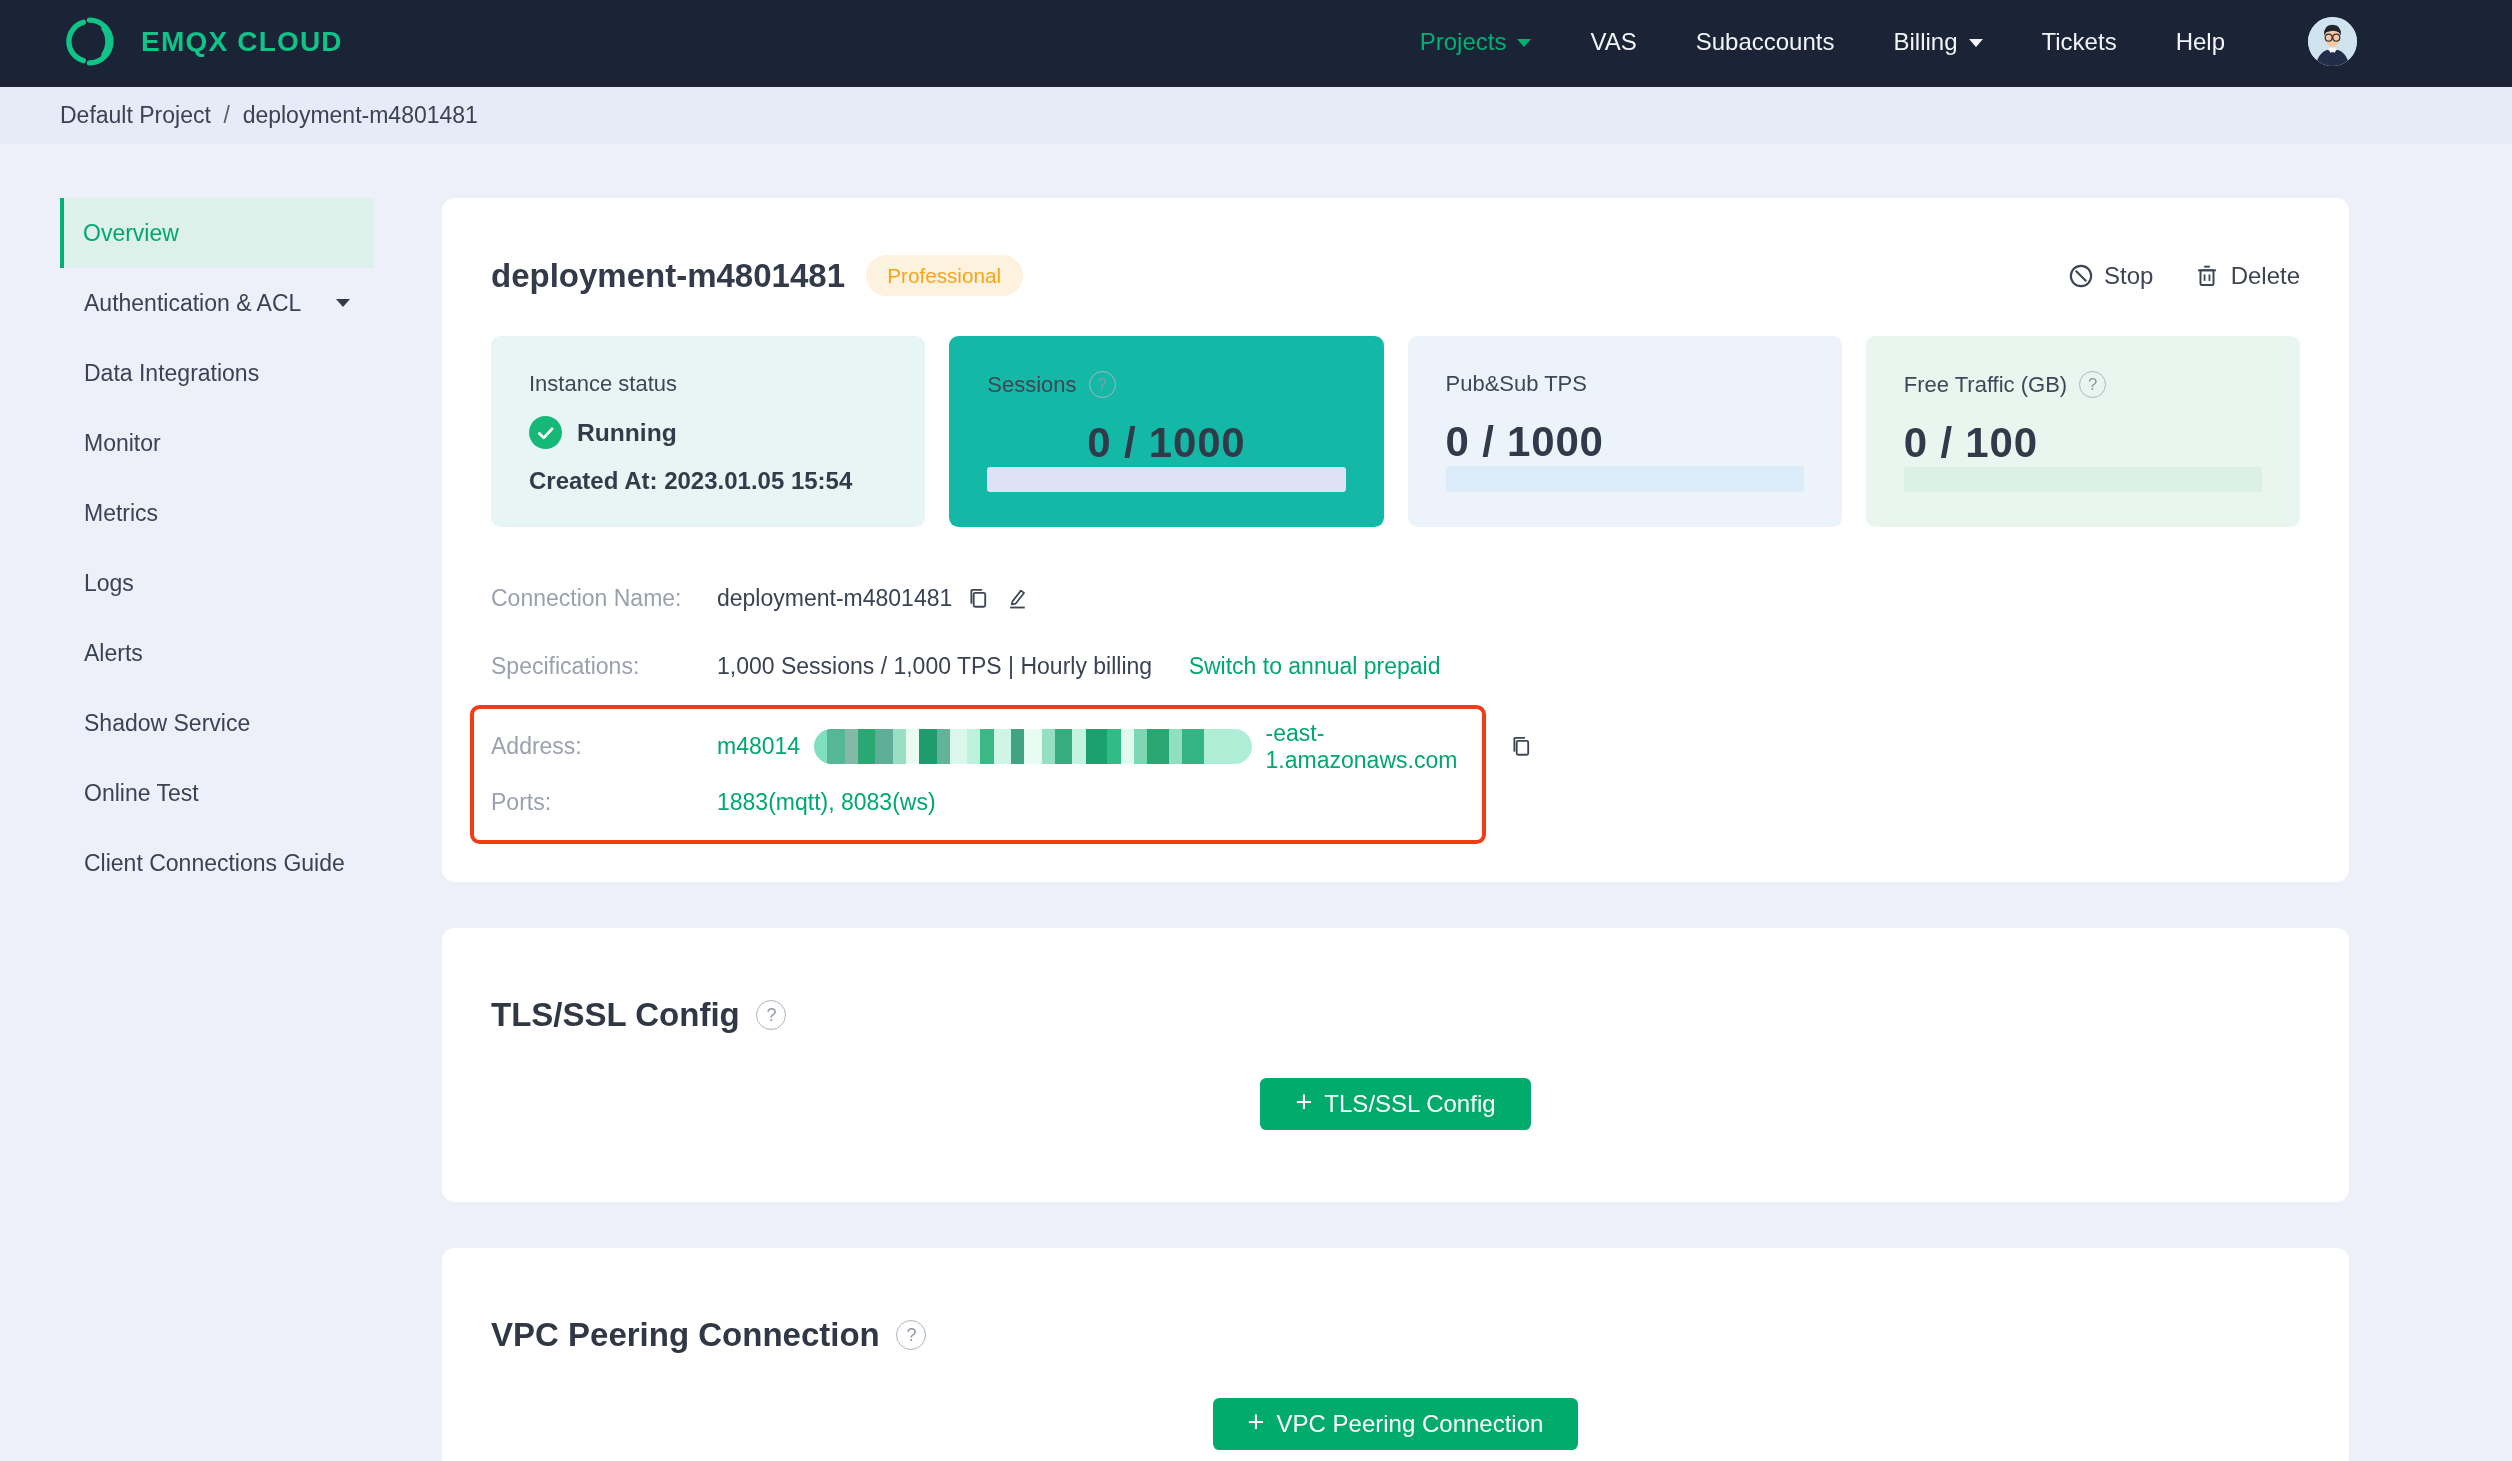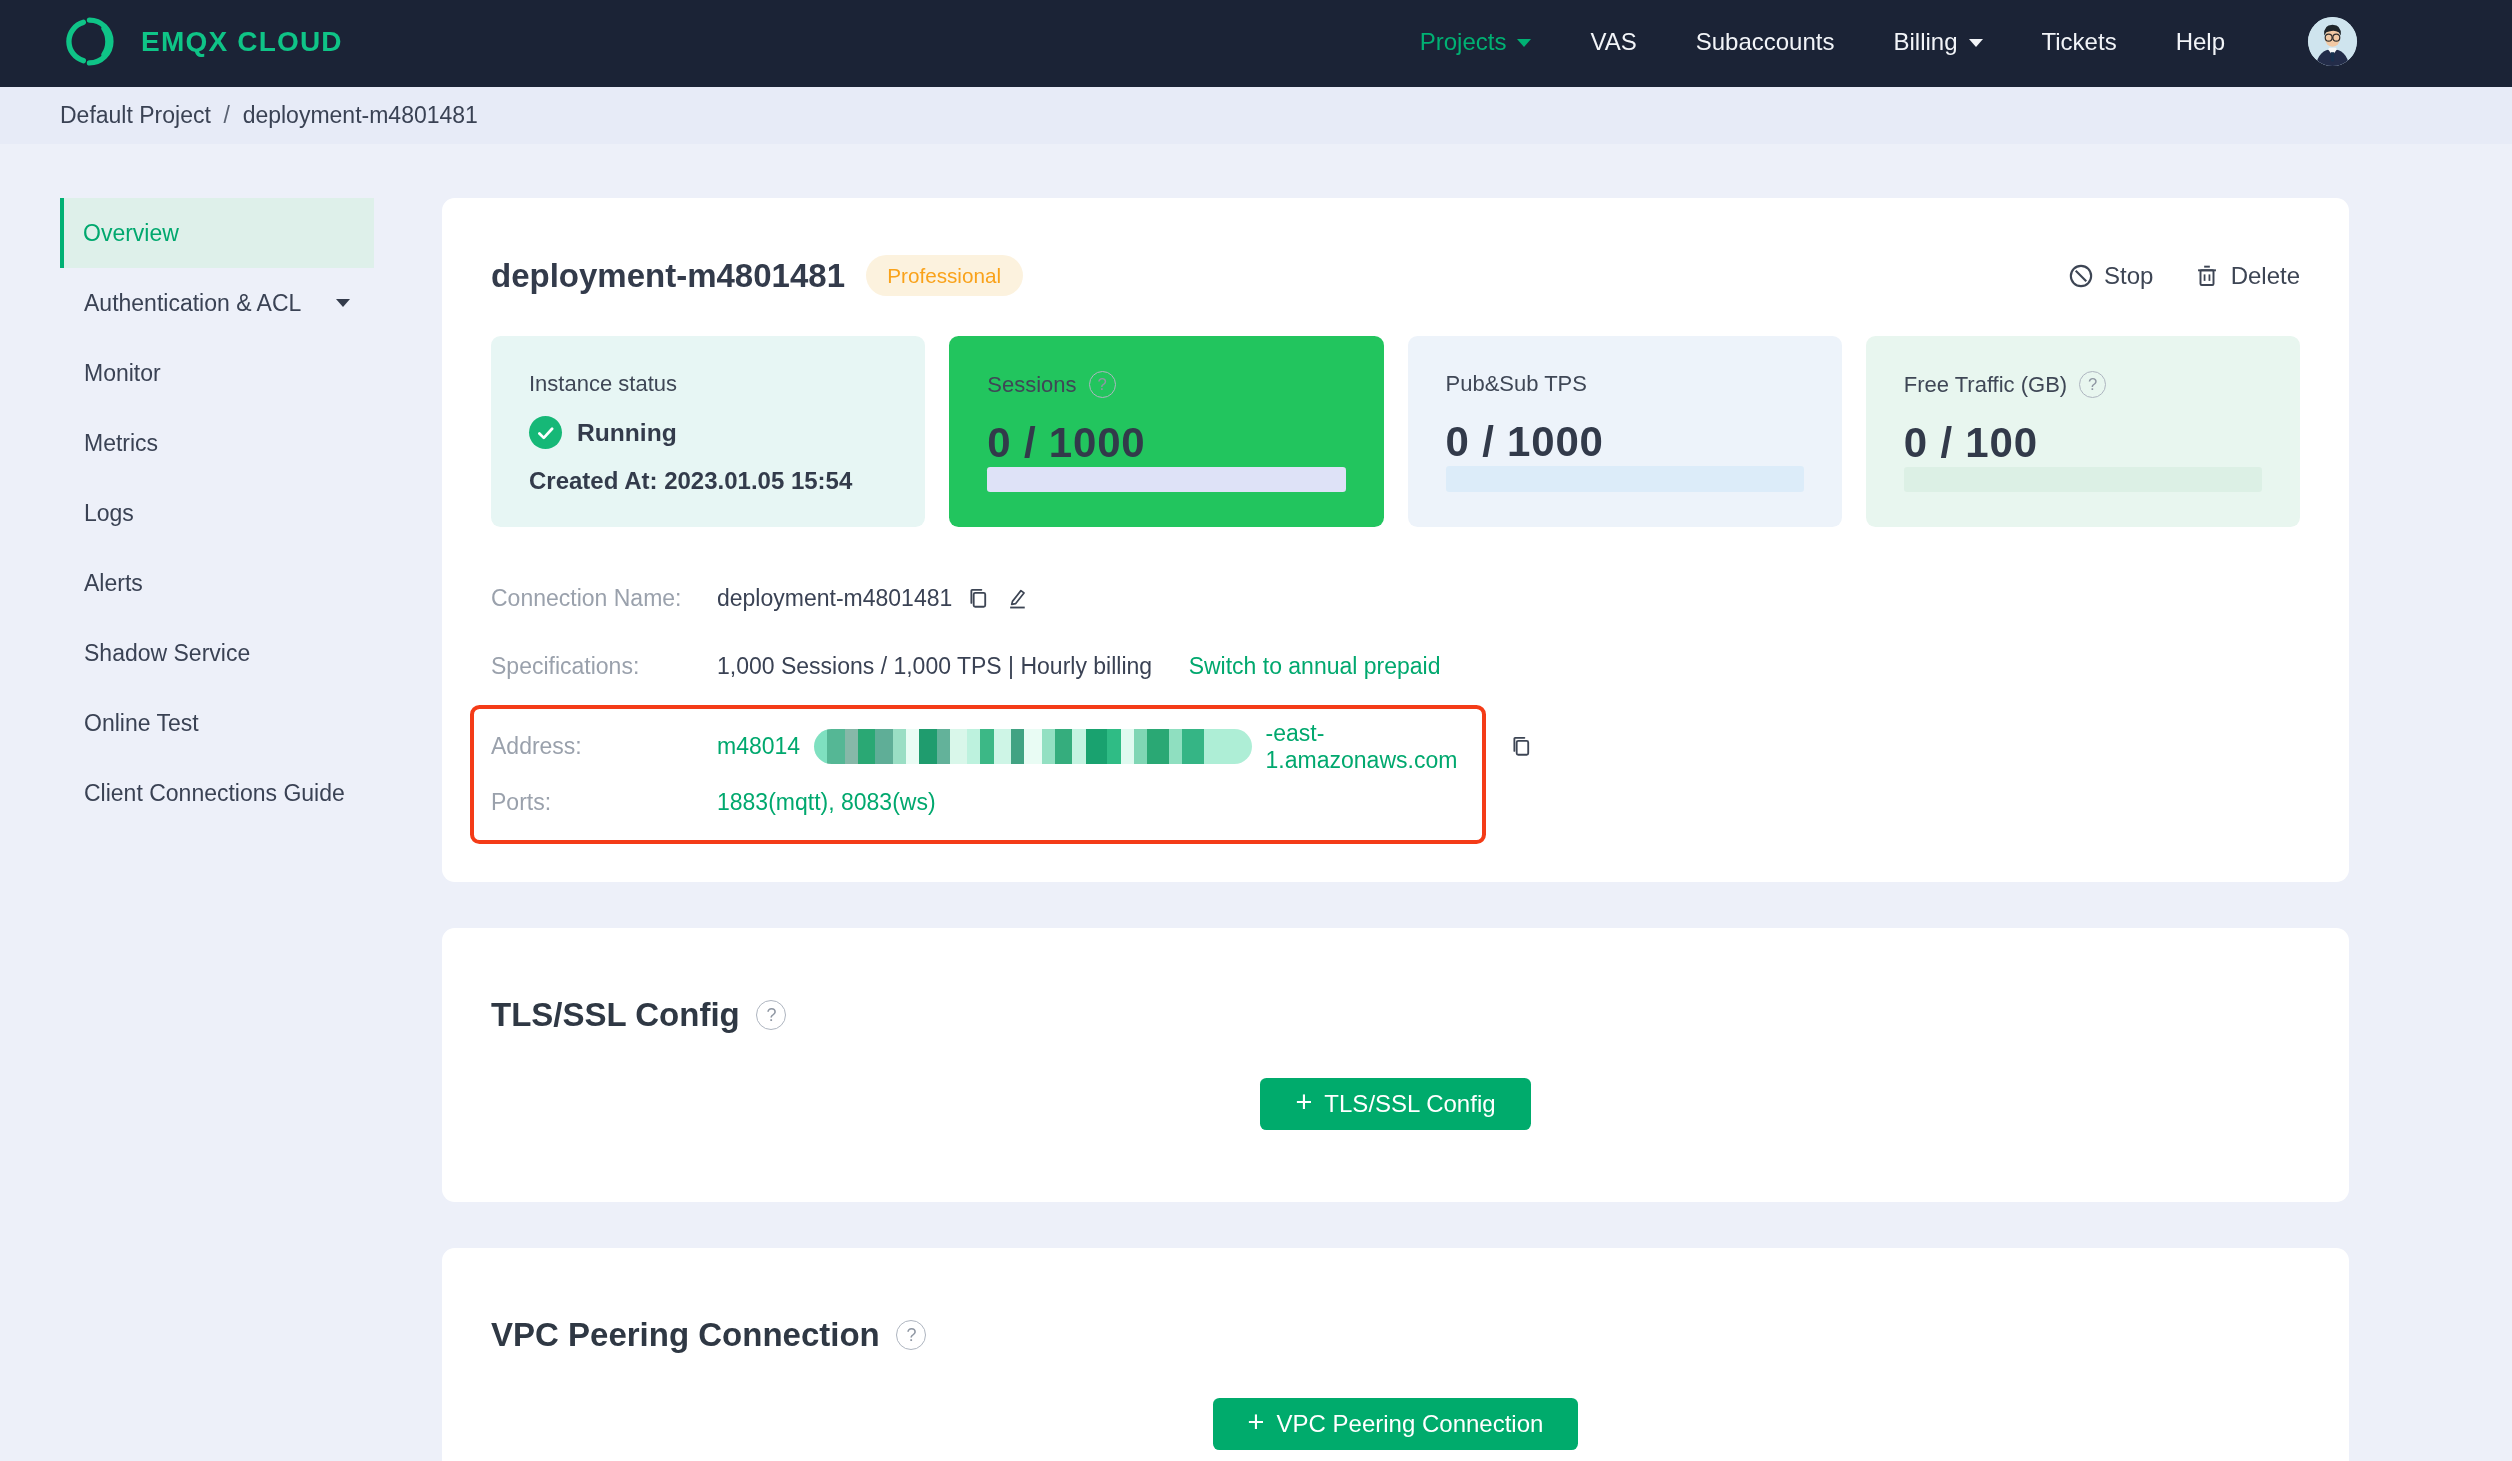--- a/index.html
+++ b/index.html
@@ -60,21 +60,21 @@
     padding:8.7px 21.5px; border-radius:794px;
   }
   .dep-actions { margin-left:auto; display:flex; align-items:center; gap:41px; }
   .dep-action { display:flex; align-items:center; gap:10.3px; font-size:24px; color:#3d4554; cursor:pointer; }
   .dep-action svg { width:26px; height:26px; display:block; }
 
   
   .stats-row { display:flex; gap:24px; margin-top:40px; }
   .stat-card { flex:1; height:191px; border-radius:9.5px; padding:35px 38px; display:flex; flex-direction:column; }
   .stat-card.c-status  { background:#e7f6f4; }
-  .stat-card.c-sess    { background:#22c55e; }
+  .stat-card.c-sess    { background:#14b8a6;text-align:center; }
   .stat-card.c-tps     { background:#edf3fa; }
   .stat-card.c-traffic { background:#e8f6ef; }
   .stat-label { display:flex; align-items:center; gap:12px; font-size:22px; color:#3f4756; }
   .help-icon {
     width:27px; height:27px; border:1.6px solid #aeb5c0; border-radius:50%;
     display:inline-flex; align-items:center; justify-content:center;
     color:#8f97a3; font-size:16.7px; cursor:pointer; flex-shrink:0;
   }
   .help-icon::before { content:"?"; }
   .stat-value { font-size:42px; font-weight:700; color:#323a4a; margin-top:20.7px; letter-spacing:0.8px; }
@@ -196,20 +196,23 @@
 
     <div class="sidebar">
       <div class="side-item active">
         <span>Overview</span>
       </div>
       <div class="side-item">
         <span>Authentication &amp; ACL</span>
         <span class="side-caret"></span>
       </div>
       <div class="side-item">
+        <span>Data Integrations</span>
+      </div>
+      <div class="side-item">
         <span>Monitor</span>
       </div>
       <div class="side-item">
         <span>Metrics</span>
       </div>
       <div class="side-item">
         <span>Logs</span>
       </div>
       <div class="side-item">
         <span>Alerts</span>

